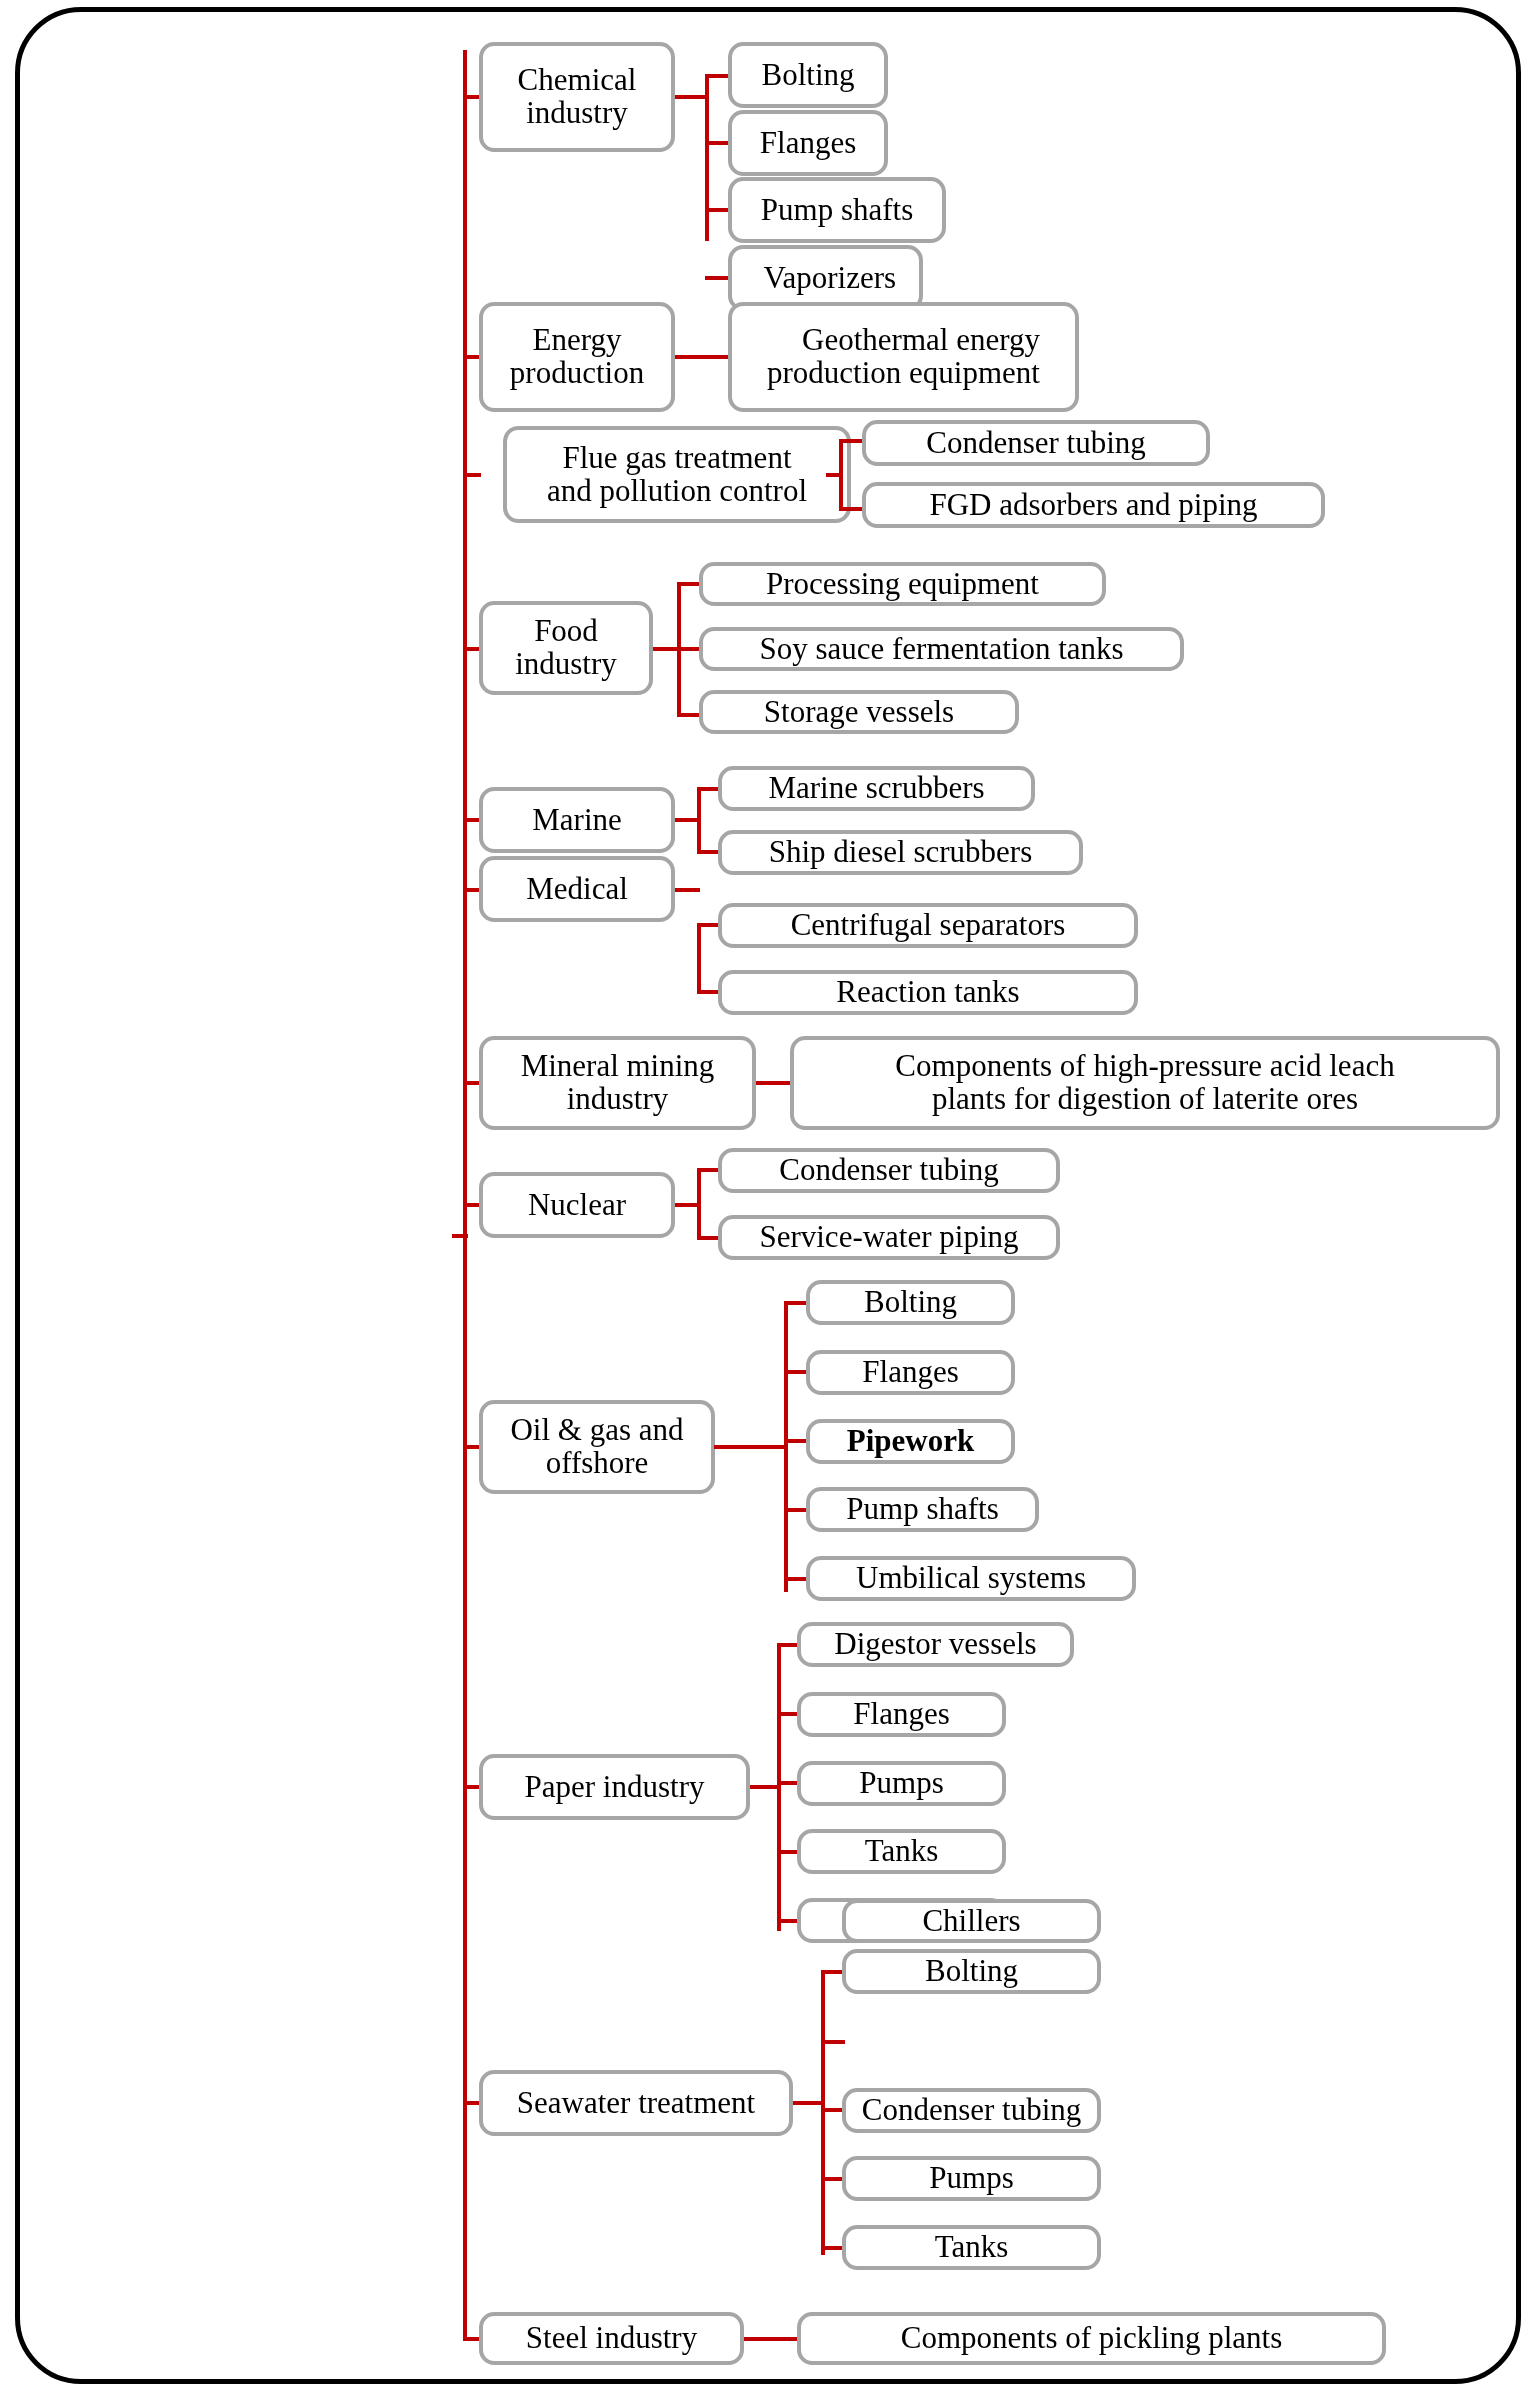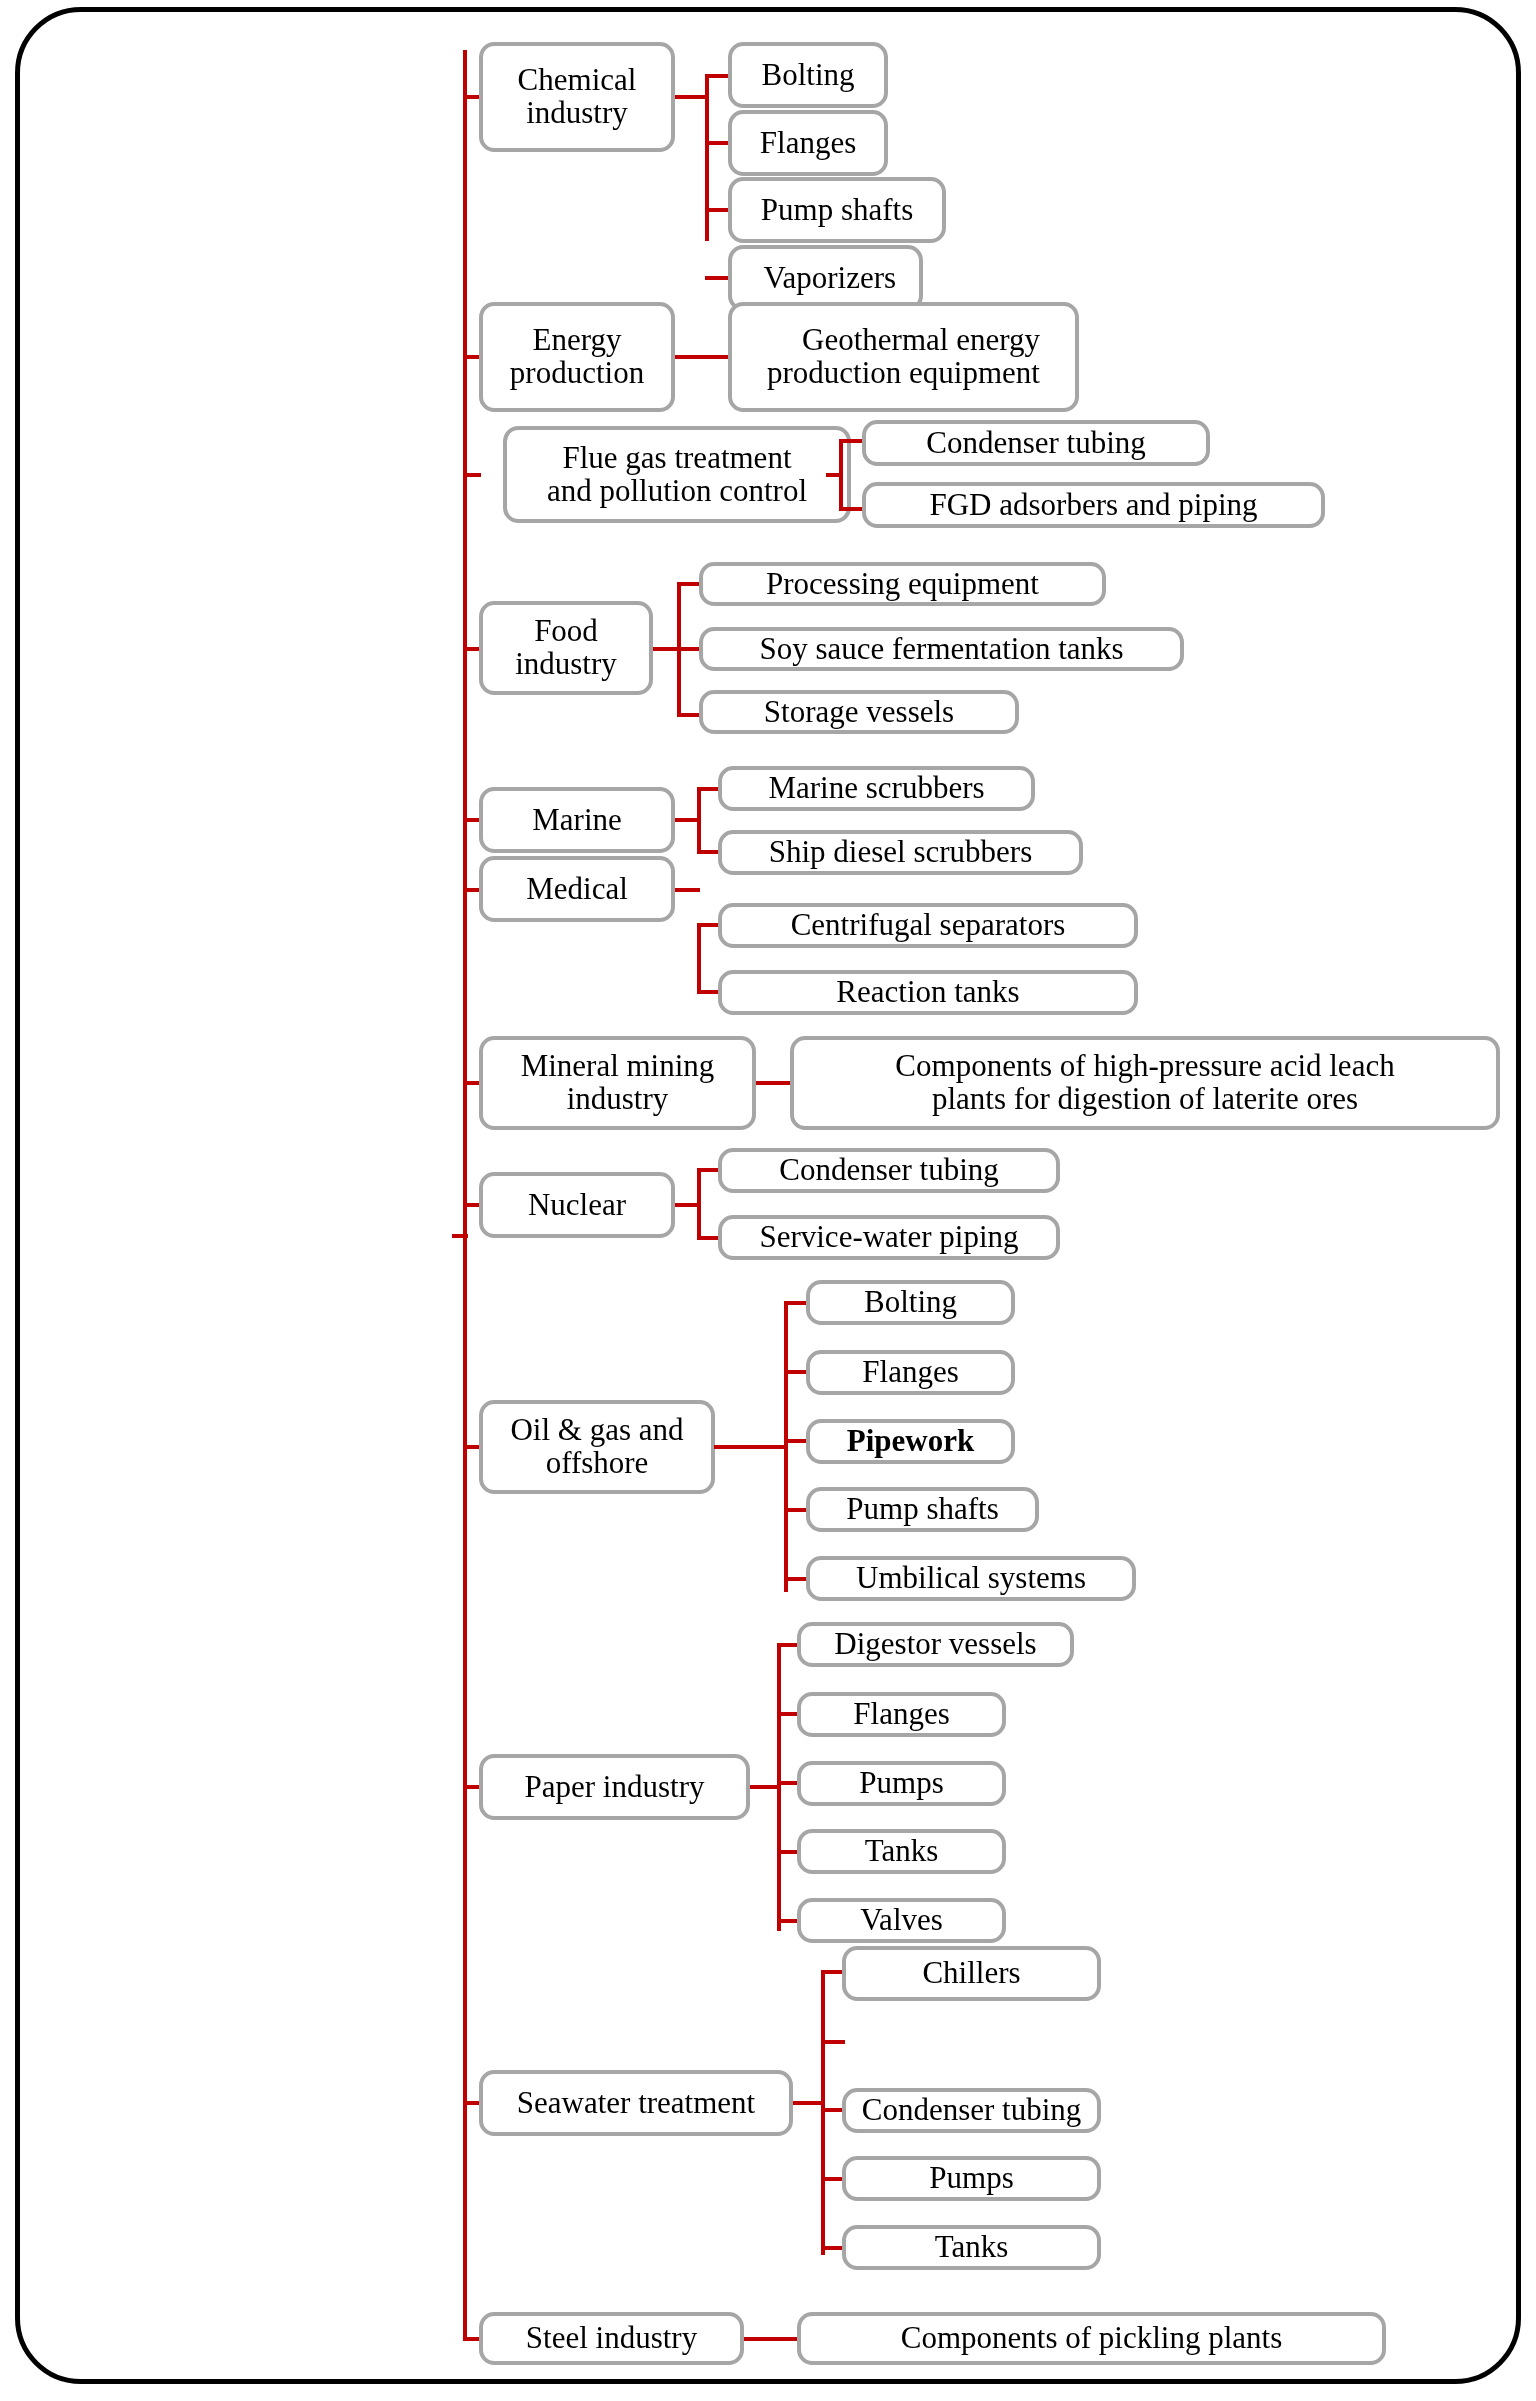--- a/index.html
+++ b/index.html
@@ -170,21 +170,21 @@
       <div class="node lvl2" style="left: 797px; top: 1829px; width: 209px; height: 45px;">Tanks</div>
       <div class="conn h" style="left: 777px; top: 1919px; width: 22.4px;"></div>
       <div class="node lvl2" style="left: 797px; top: 1898px; width: 209px; height: 45px;">Valves</div>
       <div class="conn h" style="left: 463px; top: 2101px; width: 17.7px;"></div>
       <div class="node lvl1" style="left: 479px; top: 2070px; width: 314px; height: 66px;">Seawater treatment</div>
       <div class="conn h" style="left: 793px; top: 2101px; width: 31px;"></div>
       <div class="conn v" style="left: 821px; top: 1972px; height: 283px;"></div>
       <div class="conn h" style="left: 821px; top: 1970px; width: 23.6px;"></div>
       <div class="node lvl2" style="left: 842px; top: 1949px; width: 259px; height: 45px;">Bolting</div>
       <div class="conn h" style="left: 821px; top: 2040px; width: 23.6px;"></div>
-      <div class="node lvl2" style="left: 842px; top: 1946px; width: 259px; height: 55px;">Chillers</div>
+      <div class="node lvl2" style="left: 842px; top: 1899px; width: 259px; height: 44px;">Chillers</div>
       <div class="conn h" style="left: 821px; top: 2108px; width: 23.6px;"></div>
       <div class="node lvl2" style="left: 842px; top: 2088px; width: 259px; height: 45px;">Condenser tubing</div>
       <div class="conn h" style="left: 821px; top: 2177px; width: 23.6px;"></div>
       <div class="node lvl2" style="left: 842px; top: 2156px; width: 259px; height: 45px;">Pumps</div>
       <div class="conn h" style="left: 821px; top: 2246px; width: 23.6px;"></div>
       <div class="node lvl2" style="left: 842px; top: 2225px; width: 259px; height: 45px;">Tanks</div>
       <div class="conn h" style="left: 463px; top: 2337px; width: 17.7px;"></div>
       <div class="node lvl1" style="left: 479px; top: 2312px; width: 265px; height: 53px;">Steel industry</div>
       <div class="conn h" style="left: 744px; top: 2337px; width: 37px;"></div>
       <div class="conn h" style="left: 777px; top: 2337px; width: 22.4px;"></div>

